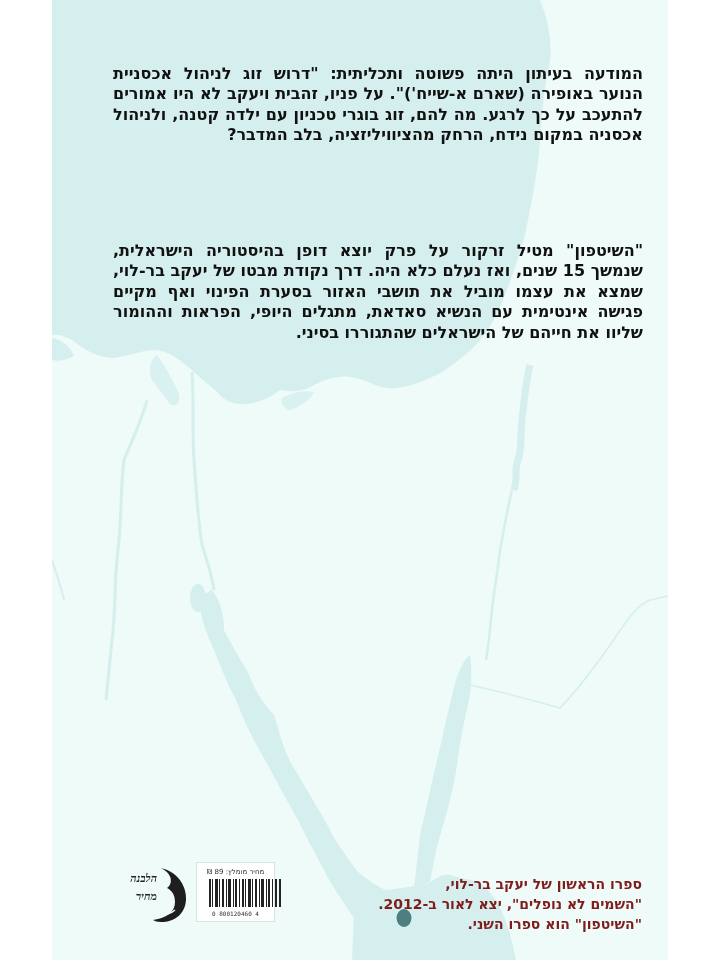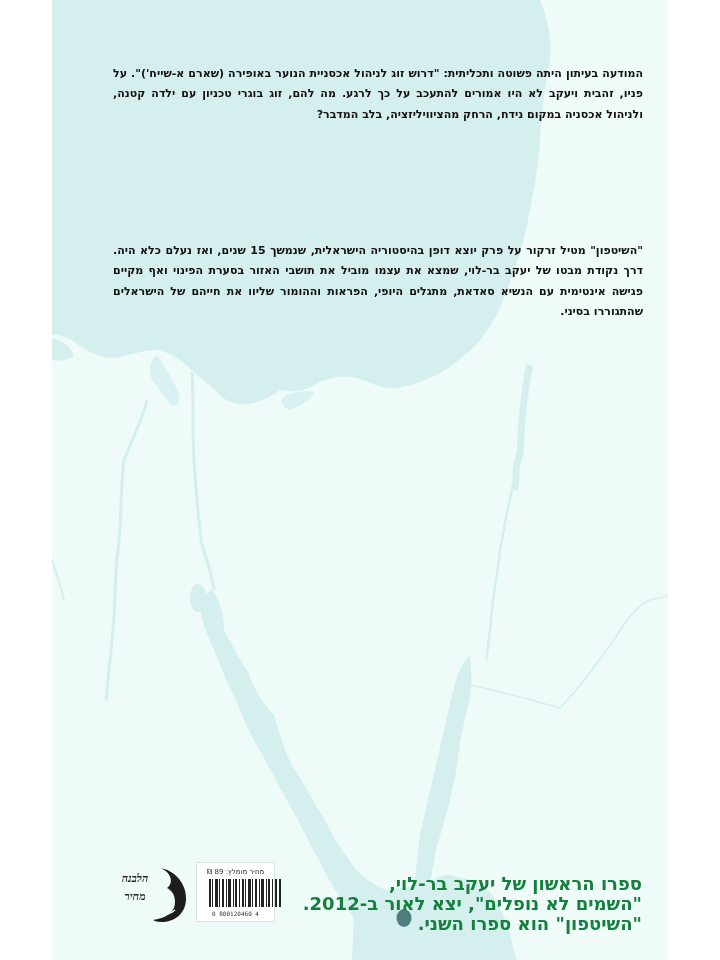--- a/index.html
+++ b/index.html
@@ -7,48 +7,48 @@
     width: 720px; height: 960px; background: #ffffff; position: relative; overflow: hidden;
     font-family: "DejaVu Serif", "Liberation Serif", serif;
   }
   .cover {
     position: absolute; left: 52px; top: 0; width: 616px; height: 960px;
     background: #eefbf8; overflow: hidden;
   }
   .map { position: absolute; left: 0; top: 0; width: 616px; height: 960px; }
   .text-block {
     position: absolute; direction: rtl; text-align: justify; color: #111;
-    font-weight: bold; font-size: 11px; line-height: 20.4px;
+    font-weight: bold; font-size: 16px; line-height: 20.4px;
     font-family: "DejaVu Sans", "Liberation Sans", sans-serif;
   }
   .para1 { left: 61px; top: 64px; width: 530px; }
   .para2 { left: 61px; top: 241px; width: 530px; }
   .para p { margin: 0; }
   .bottom-text {
     position: absolute; left: 320px; top: 874px; width: 270px; direction: rtl; text-align: right;
-    font-weight: bold; font-size: 18px; line-height: 20px; color: #15803d;
+    font-weight: bold; font-size: 14px; line-height: 20px; color: #7f1d1d;
     font-family: "DejaVu Sans", "Liberation Sans", sans-serif;
   }
   .bottom-text div { white-space: nowrap; }
   .barcode-box {
     position: absolute; left: 144px; top: 862px; width: 79px; height: 60px; background: #fff;
     border: 1px solid #d8e4e2; box-sizing: border-box;
   }
   .barcode-price {
     position: absolute; top: 5px; left: 0; right: 0; text-align: center; direction: rtl;
     font-size: 7px; color: #333; font-family: "DejaVu Sans", sans-serif;
   }
   .barcode-bars { position: absolute; left: 12px; top: 16px; width: 72px; height: 28px; }
   .barcode-number {
     position: absolute; bottom: 4px; left: 0; right: 0; text-align: center;
     font-size: 6px; color: #333; font-family: "DejaVu Sans Mono", monospace;
   }
   .logo { position: absolute; left: 61px; top: 862px; width: 80px; height: 66px; }
   .logo-text {
-    position: absolute; left: 0; top: 8px; width: 44px; text-align: center;
+    position: absolute; left: 0; top: 8px; width: 44px; text-align: right;
     font-size: 11px; line-height: 18px; font-style: italic; font-weight: bold; color: #222;
     direction: rtl; font-family: "DejaVu Serif", serif;
   }
 </style>
 </head>
 <body>
 
 <div class="cover">
 
   <svg class="map" viewBox="0 0 616 960" xmlns="http://www.w3.org/2000/svg">

